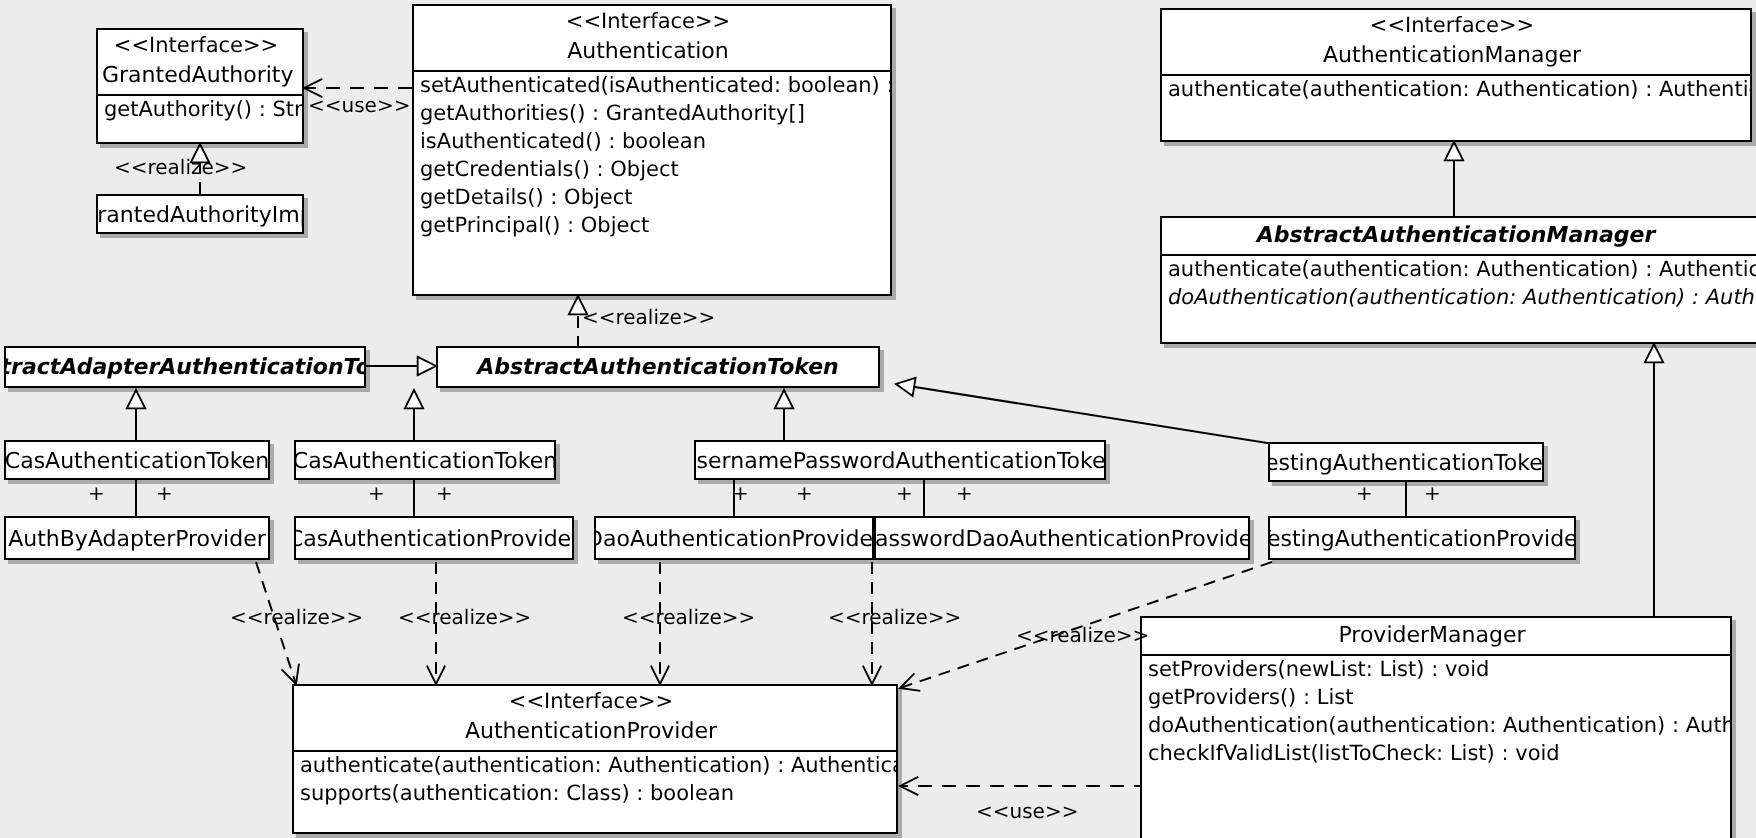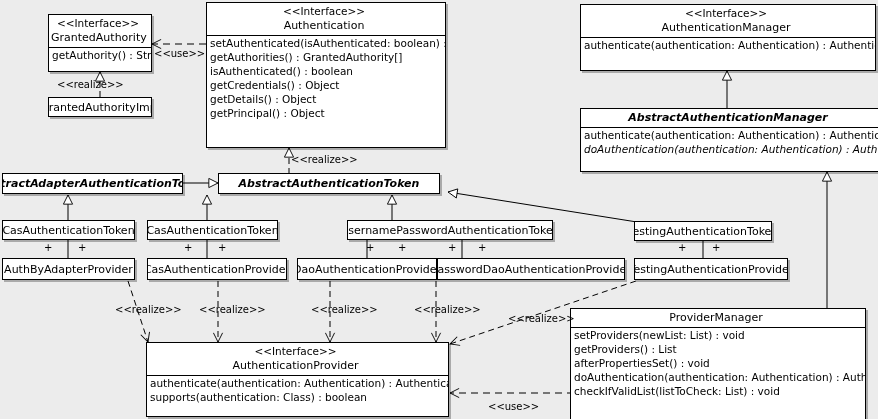--- a/index.html
+++ b/index.html
@@ -288,21 +288,20 @@
   </div>
 
   <div class="node" style="left:570px; top:308px; width:296px; height:120px;">
     <div class="hdr">
       <span class="nm">ProviderManager</span>
     </div>
     <div class="sep"></div>
     <div class="ops">
       <div class="op">setProviders(newList: List) : void</div>
       <div class="op">getProviders() : List</div>
-      <div class="op">afterPropertiesSet() : void</div>
       <div class="op">doAuthentication(authentication: Authentication) : Authentication</div>
       <div class="op">checkIfValidList(listToCheck: List) : void</div>
     </div>
   </div>
 
   <div class="edgelabel" style="left:154px; top:48px;">&lt;&lt;use&gt;&gt;</div>
 
   <div class="edgelabel" style="left:57px; top:79px;">&lt;&lt;realize&gt;&gt;</div>
 
   <div class="edgelabel" style="left:291px; top:154px;">&lt;&lt;realize&gt;&gt;</div>

